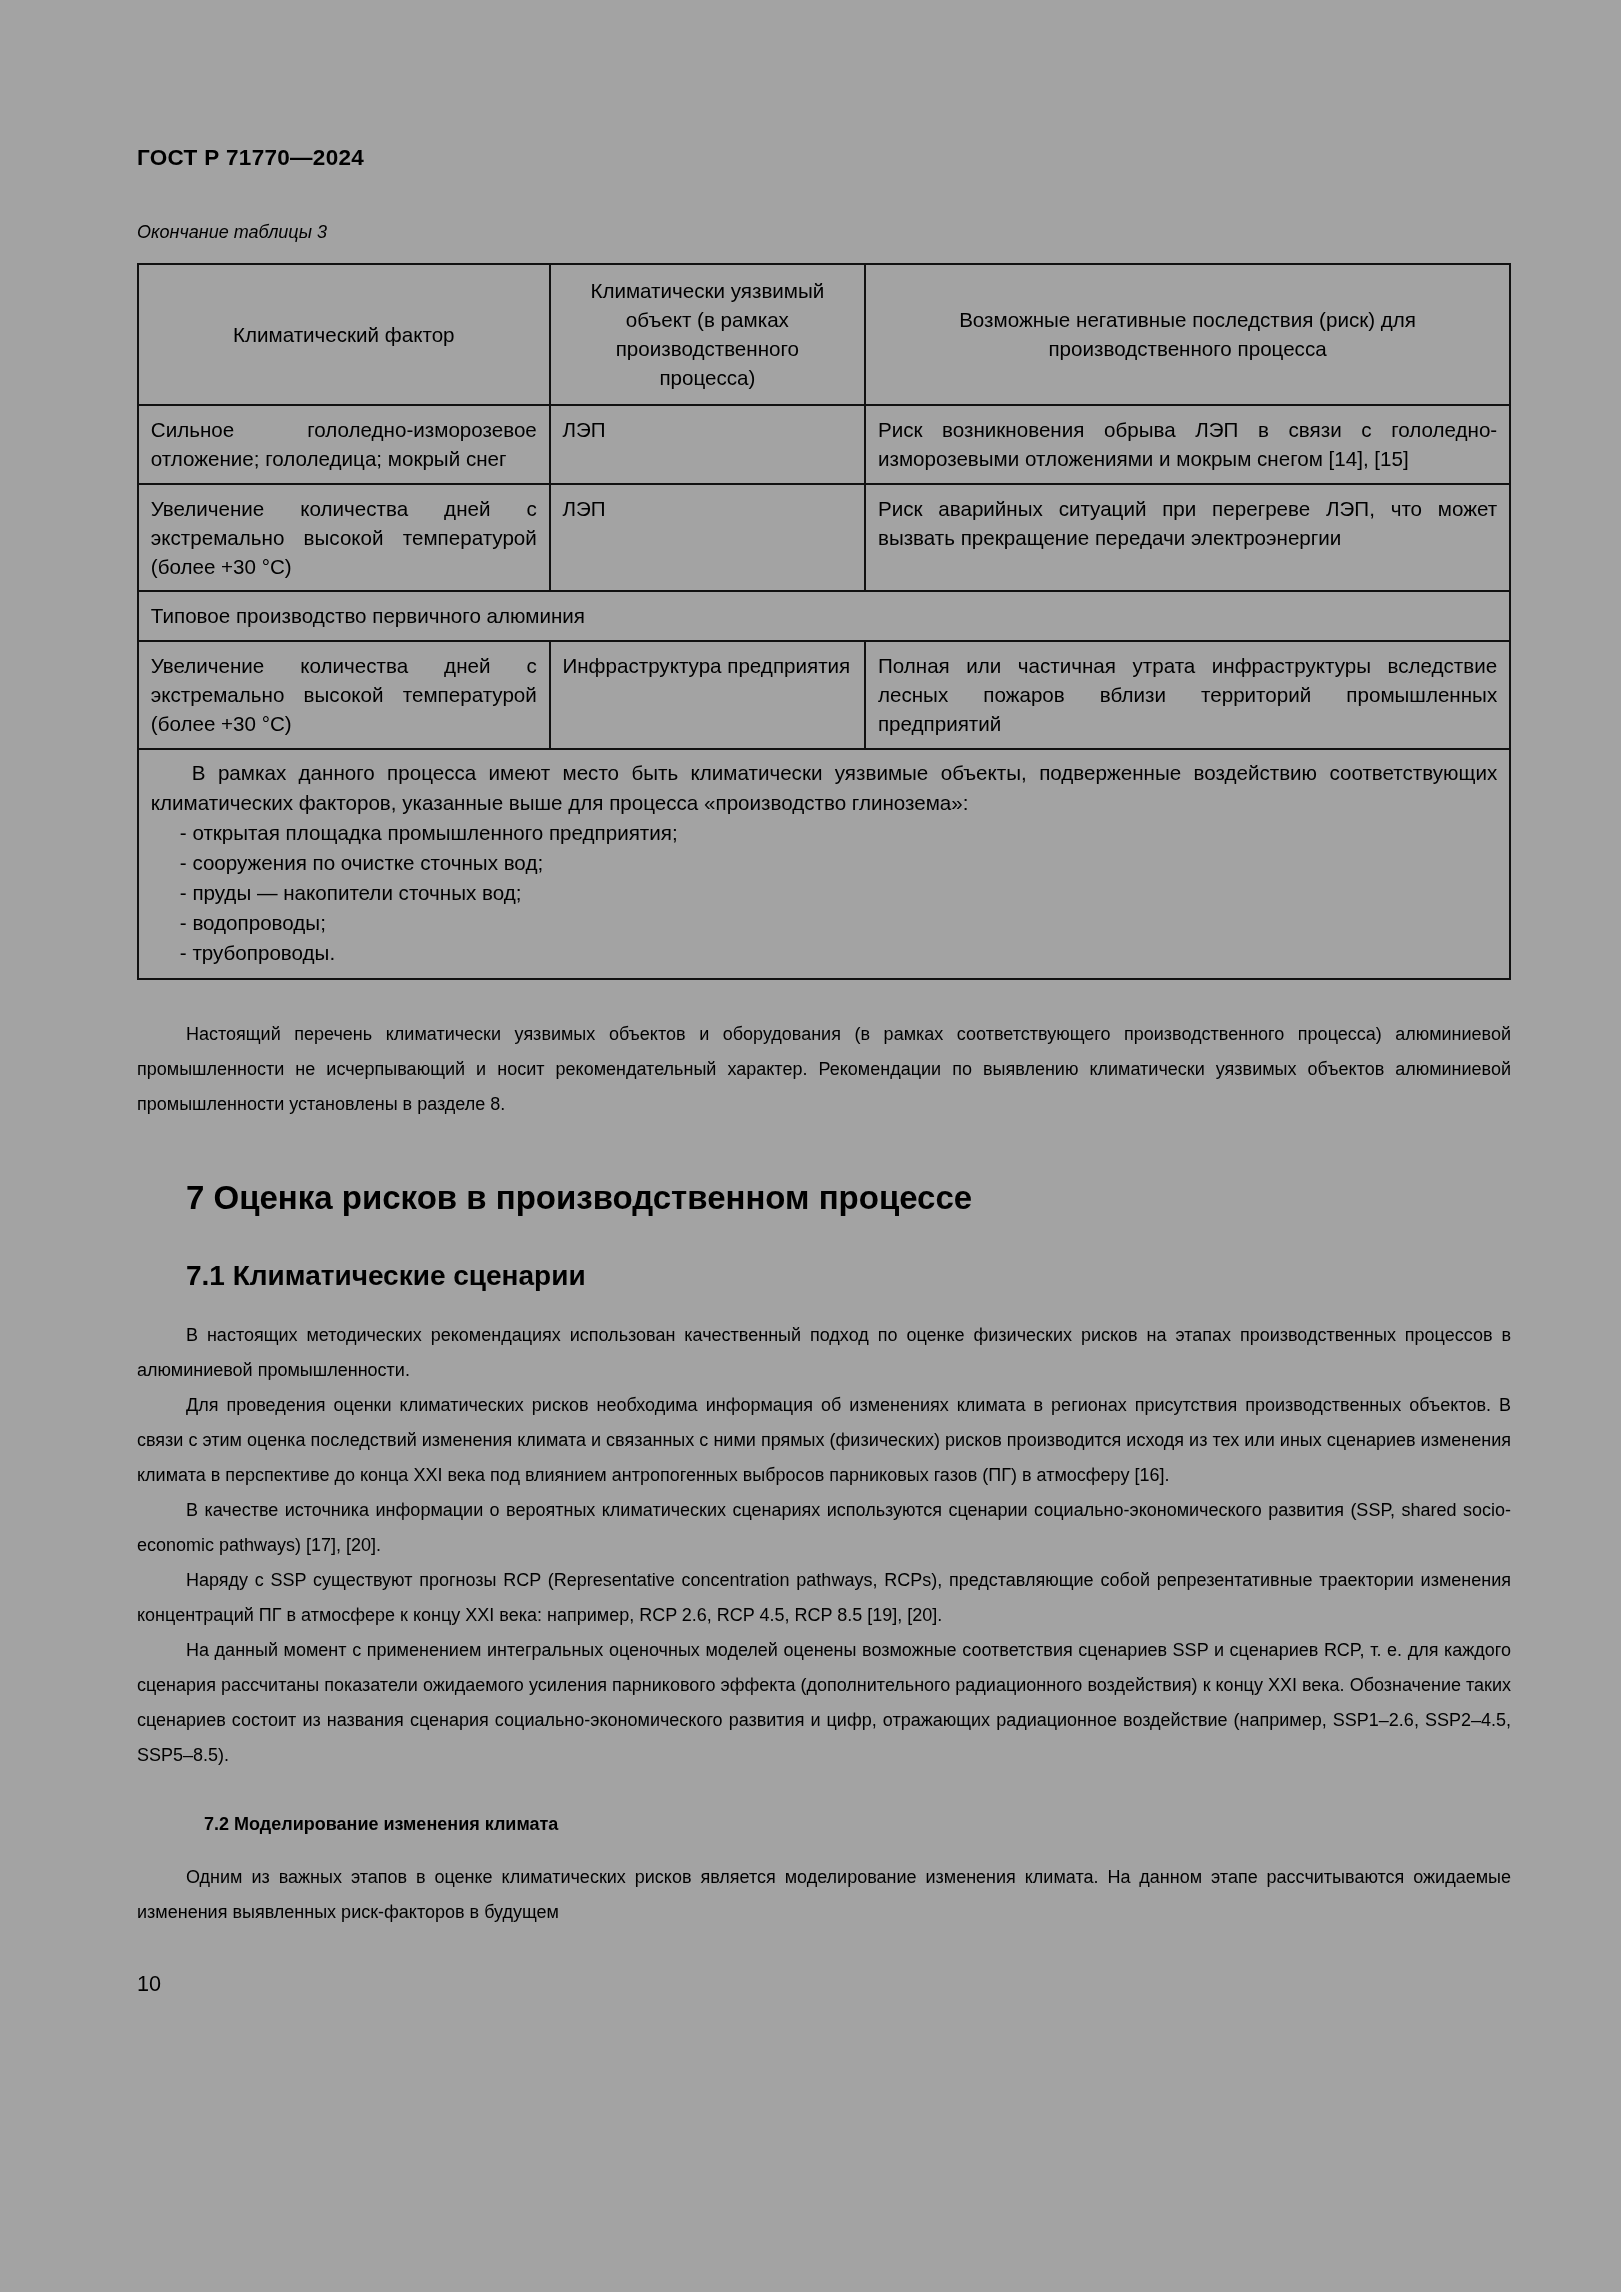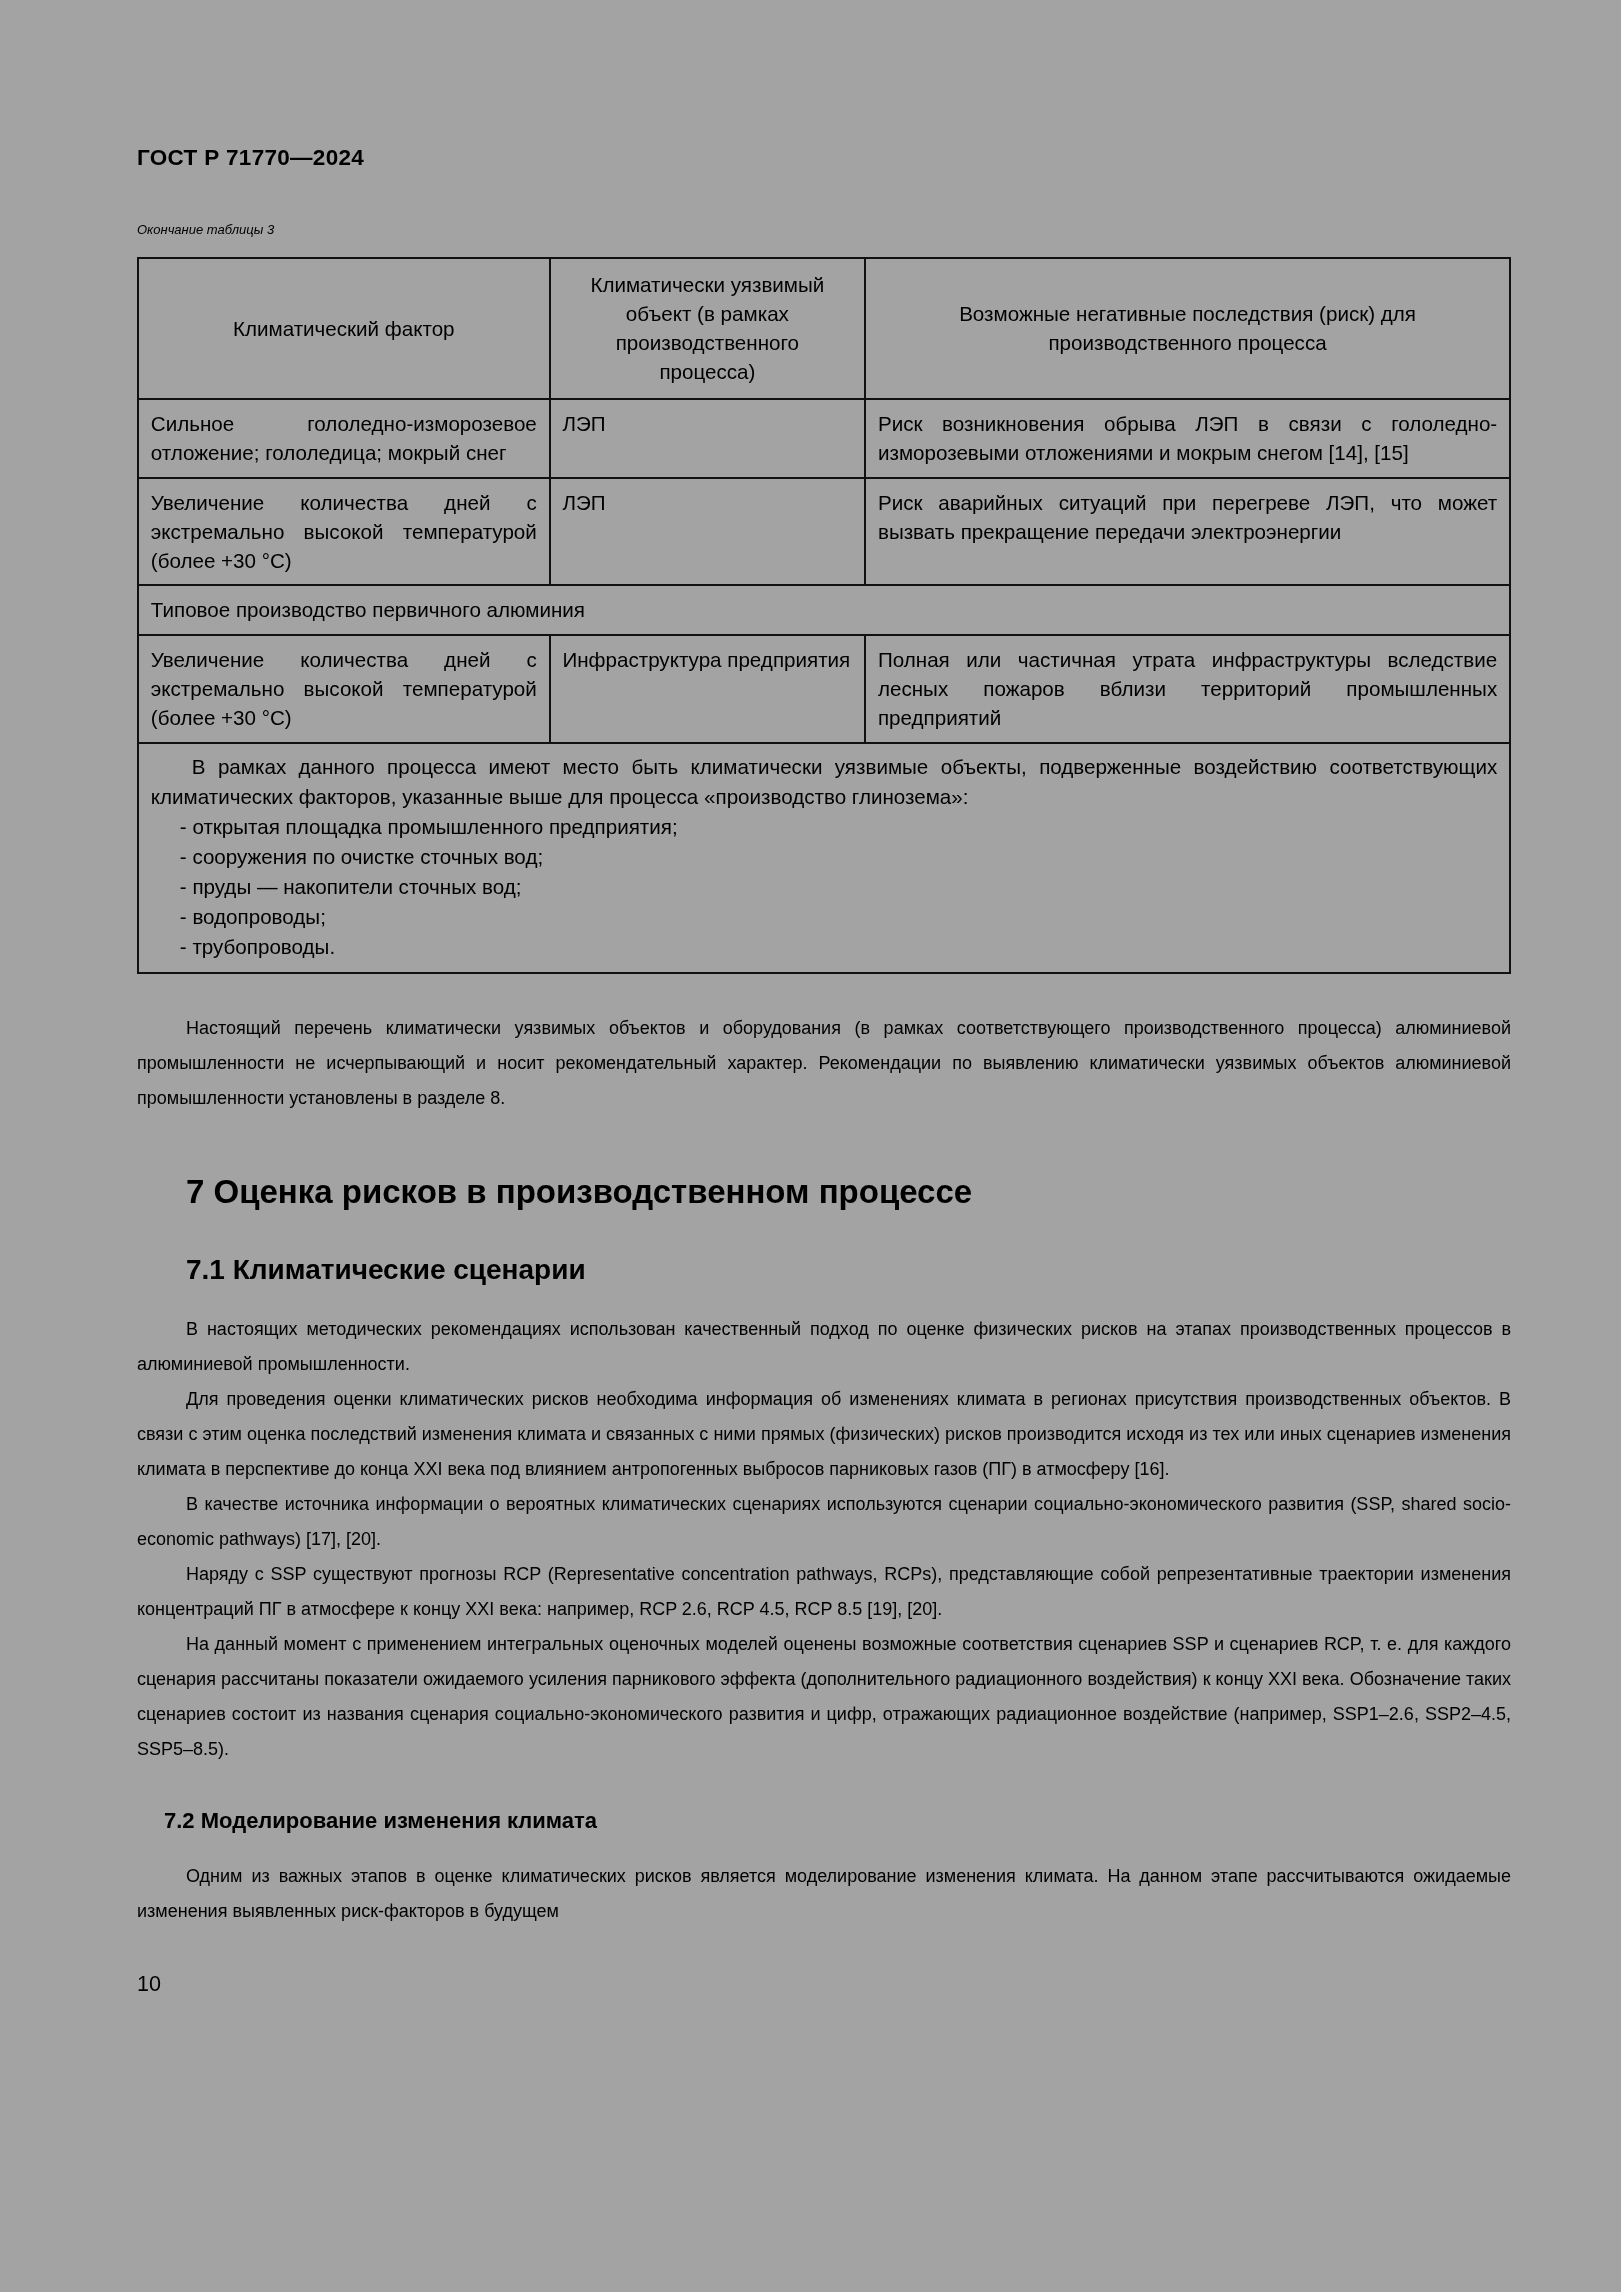--- a/index.html
+++ b/index.html
@@ -20,21 +20,21 @@
     top: 145px;
     width: 1374px;
   }
   .doc-code {
     font-size: 22.5px;
     font-weight: bold;
     letter-spacing: 0.3px;
   }
   .table-caption {
     margin-top: 51px;
-    font-size: 13px;
+    font-size: 18px;
     font-style: italic;
   }
   table.gost {
     margin-top: 19.6px;
     width: 100%;
     border-collapse: collapse;
     table-layout: fixed;
   }
   table.gost th, table.gost td {
     border: 2px solid #111;
@@ -84,22 +84,22 @@
   .h-sub {
     margin-top: 43px;
     margin-bottom: 25.5px;
     margin-left: 49px;
     font-size: 28px;
     font-weight: bold;
   }
   .h-sub2 {
     margin-top: 41px;
     margin-bottom: 25.5px;
-    margin-left: 27px;
-    font-size: 22px;
+    margin-left: 67px;
+    font-size: 18px;
     font-weight: bold;
   }
   .s71 .body-para { margin-top: 0; }
   .page-number {
     position: absolute;
     left: 137px;
     top: 1971px;
     font-size: 21.6px;
   }
 </style>

